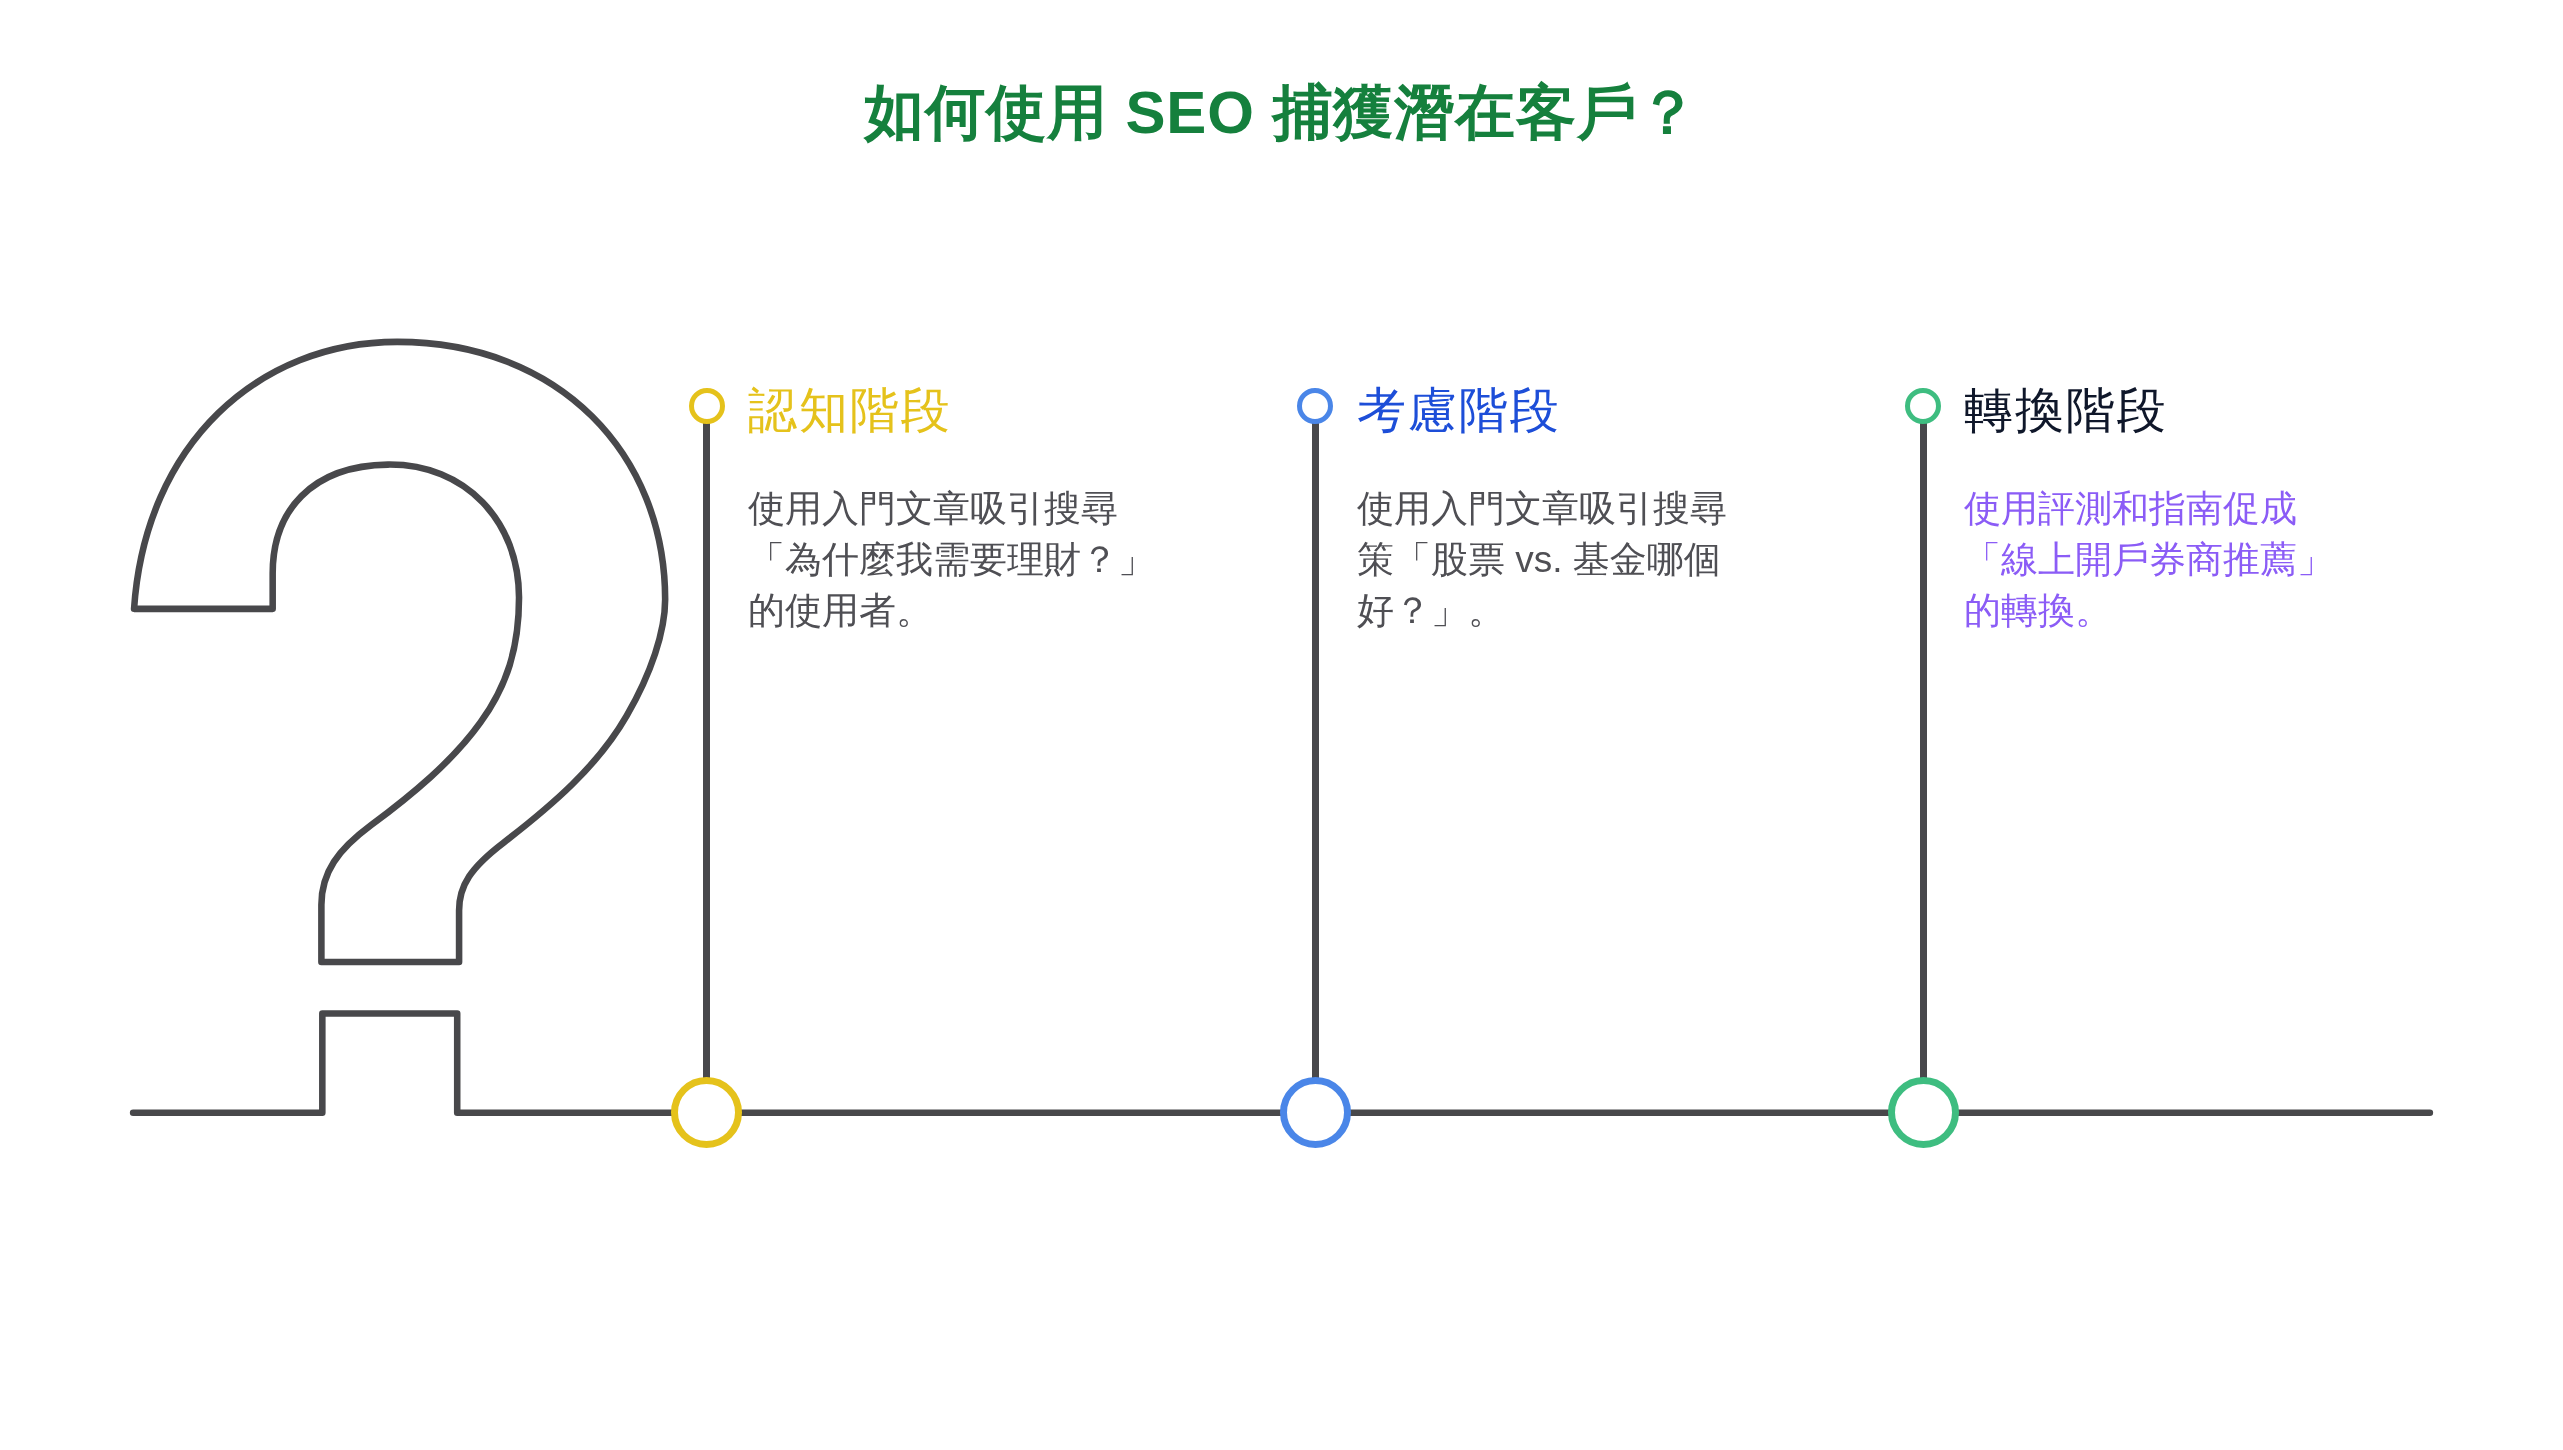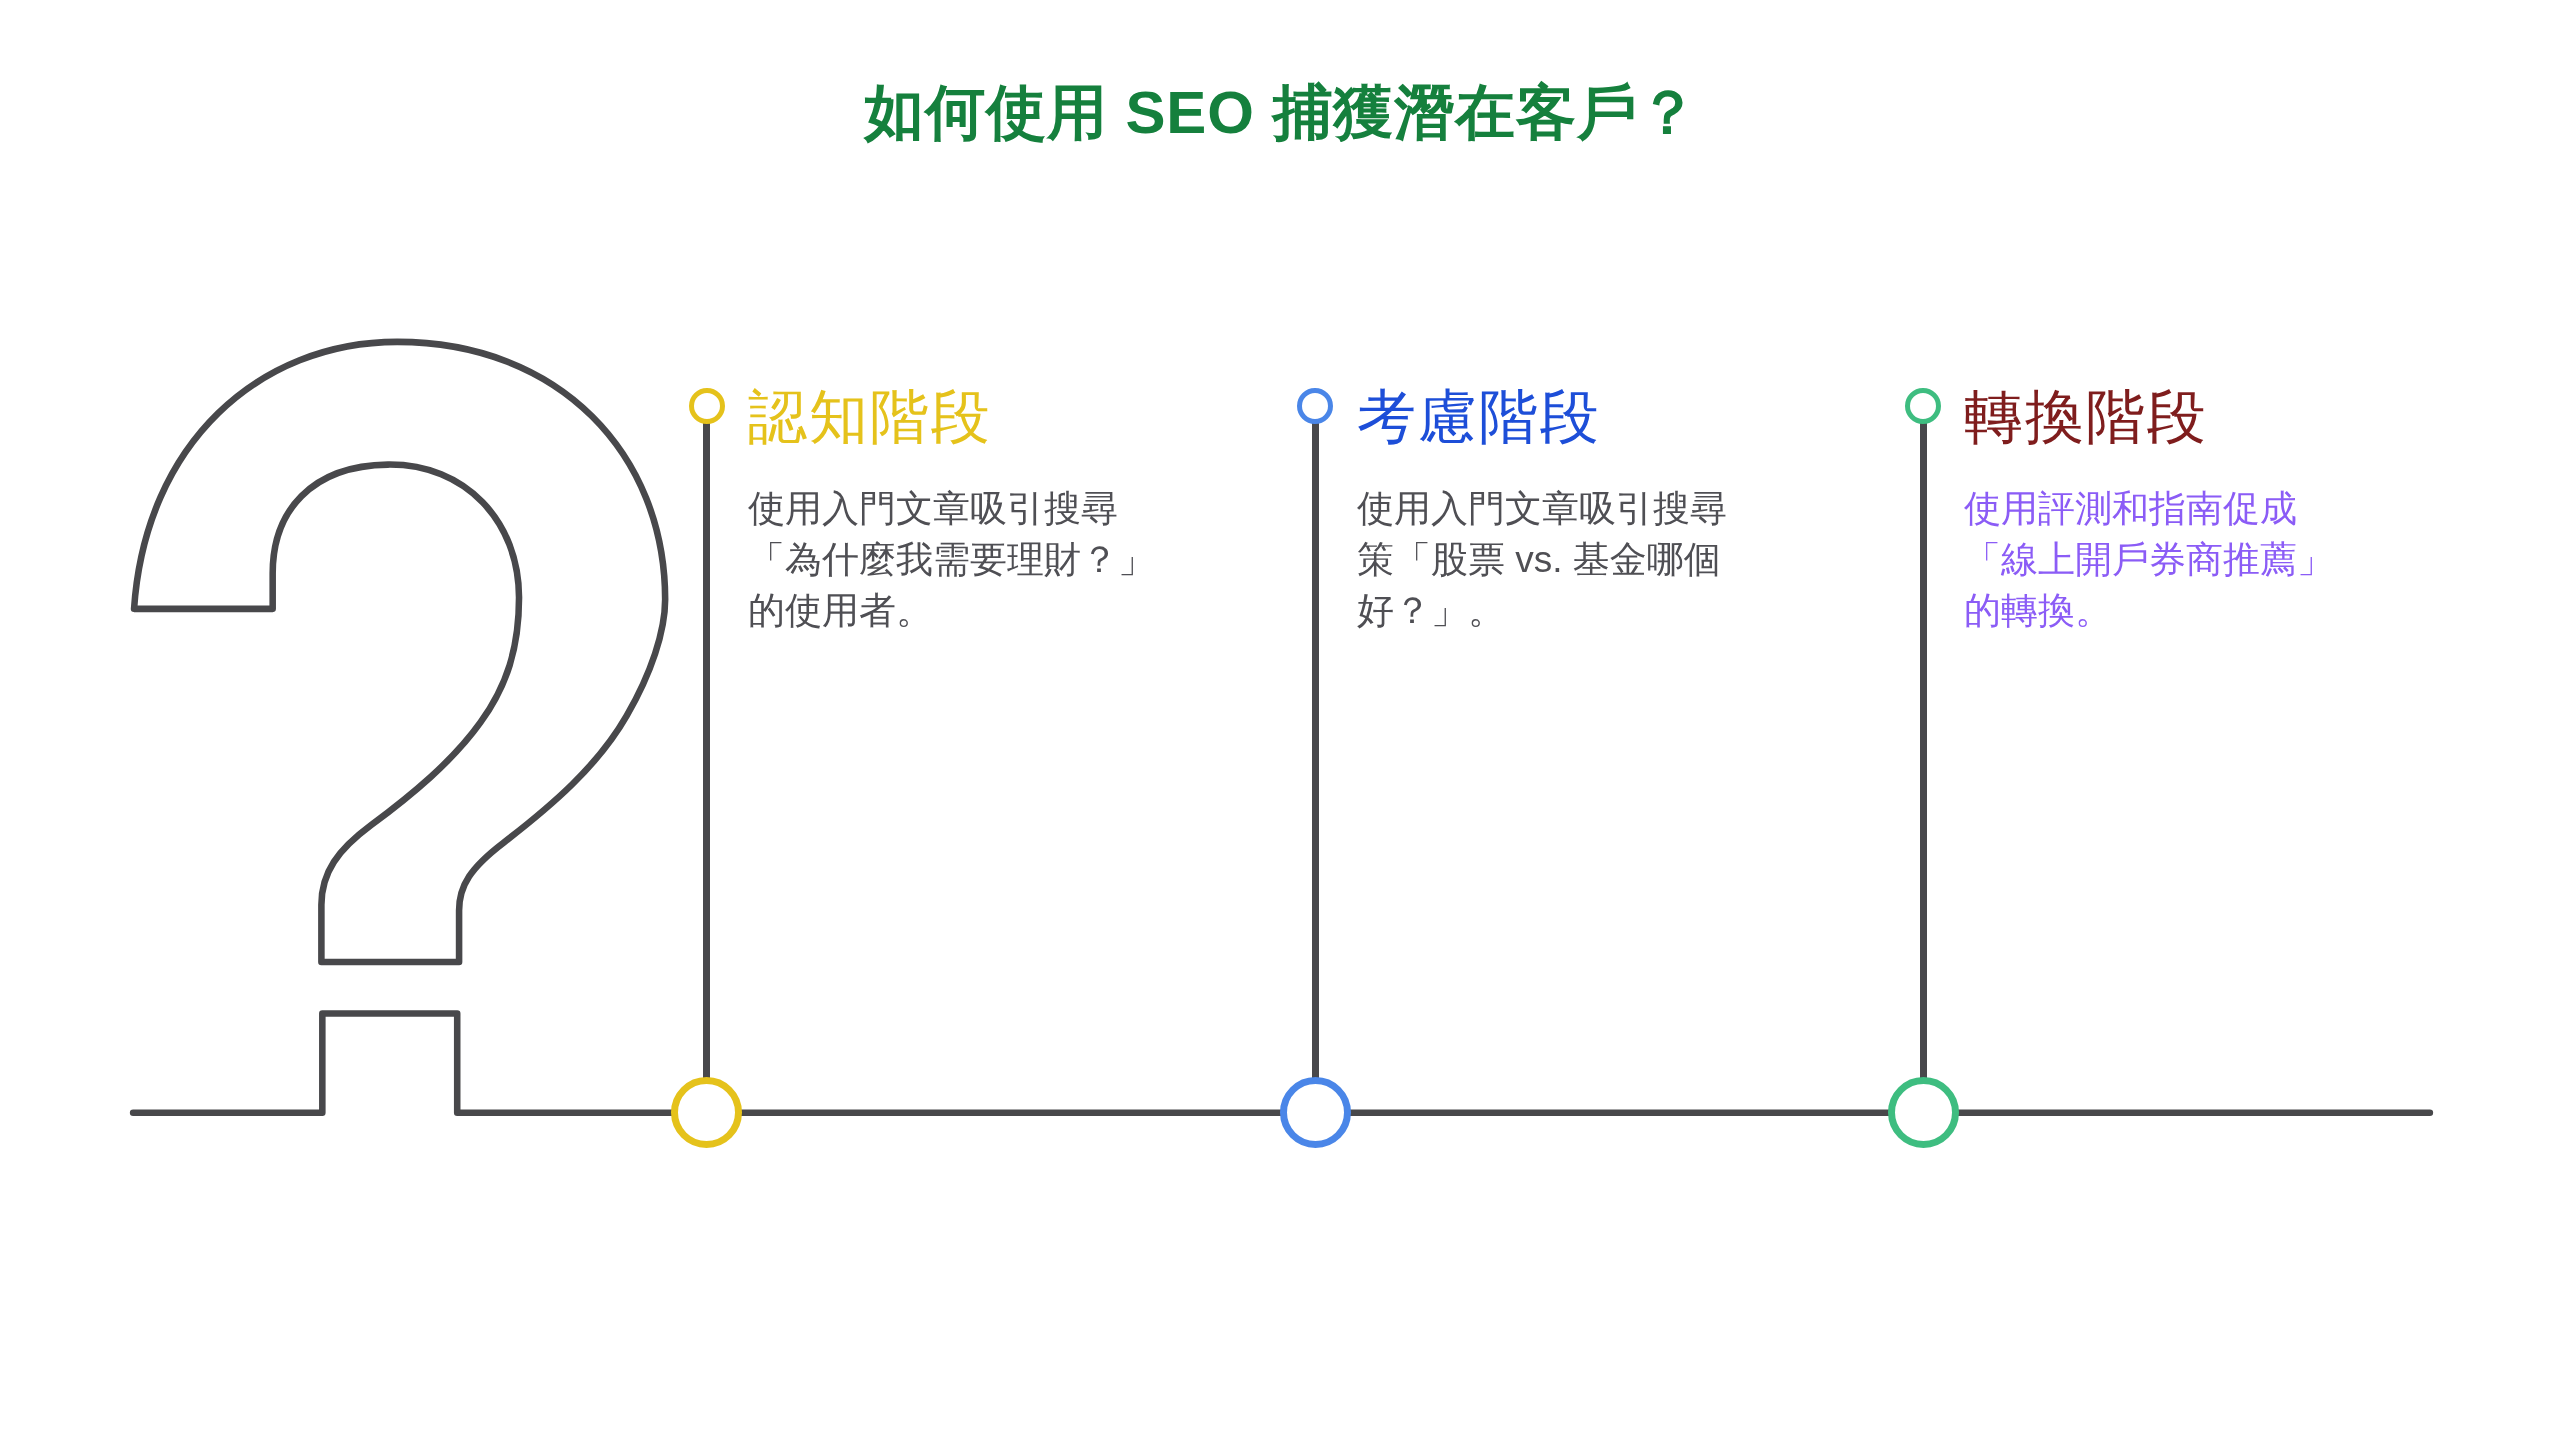--- a/index.html
+++ b/index.html
@@ -45,21 +45,21 @@
     position: absolute;
     top: 1077px;
     width: 71px; height: 71px;
     border: 7.5px solid;
     border-radius: 50%;
     background: #ffffff;
   }
   .stage-label {
     position: absolute;
     top: 378px;
-    font-size: 59px;
+    font-size: 49px;
     font-weight: 500;
     letter-spacing: 1.9px;
     white-space: nowrap;
     text-align: center;
   }
   .stage-desc {
     position: absolute;
     top: 483px;
     width: 506px;
     font-size: 37px;
@@ -125,18 +125,18 @@
   <div class="stage-label" style="color: #1d4ed8;">考慮階段</div>
   <div class="stage-desc" style="color: rgb(79, 79, 84);">使用入門文章吸引搜尋
 策「股票 vs. 基金哪個
 好？」。</div>
 </div>
 
 <div class="stage-column col-3">
   <div class="connector"></div>
   <div class="marker-top" style="border-color: rgb(62, 189, 128);"></div>
   <div class="marker-bottom" style="border-color: rgb(62, 189, 128);"></div>
-  <div class="stage-label" style="color: #7f1d1d;">轉換階段</div>
+  <div class="stage-label" style="color: #0f172a;">轉換階段</div>
   <div class="stage-desc" style="color: #8b5cf6;">使用評測和指南促成
 「線上開戶券商推薦」
 的轉換。</div>
 </div>
 
 
 </body></html>

